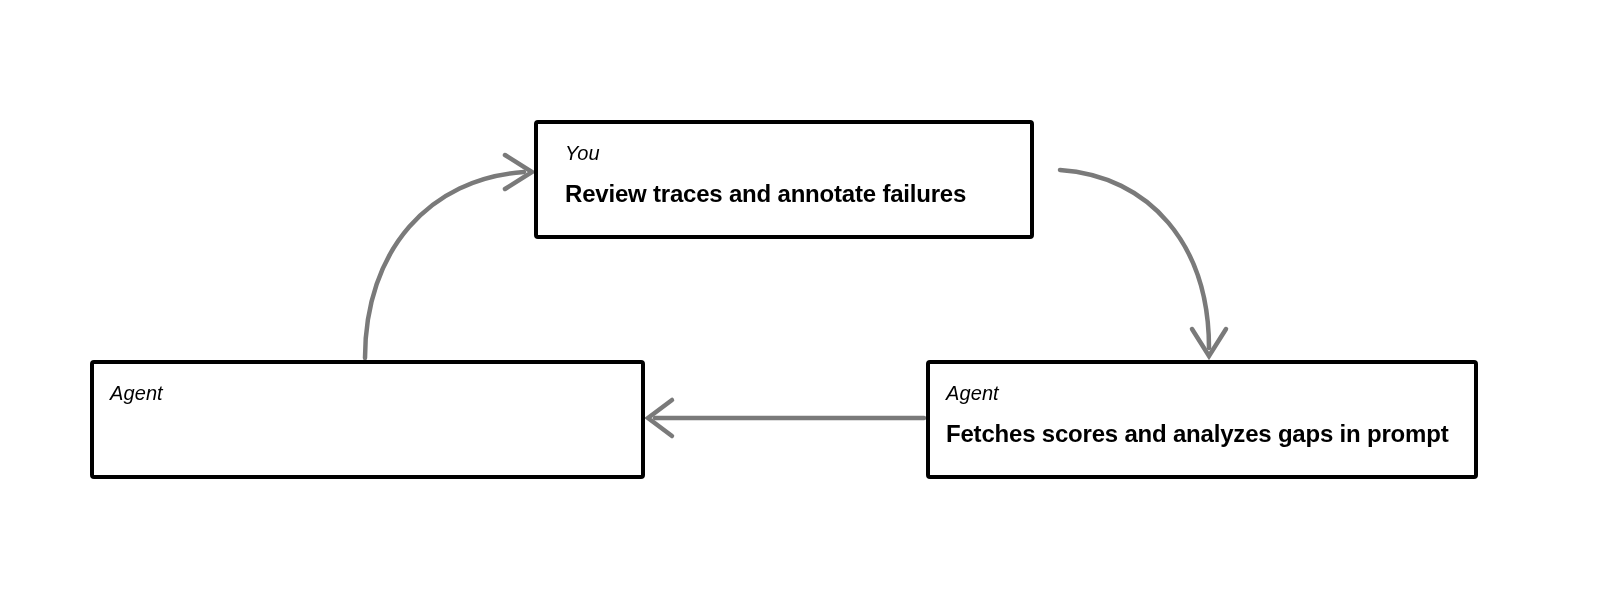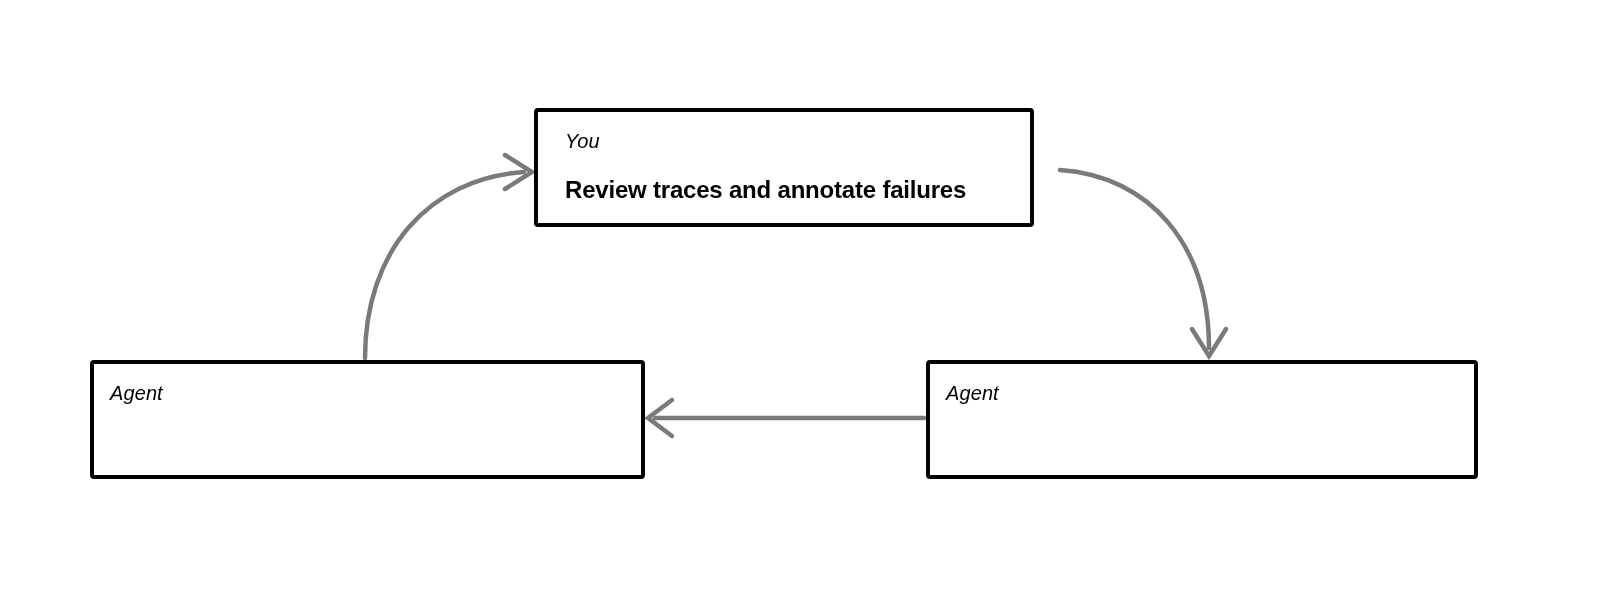--- a/index.html
+++ b/index.html
@@ -41,27 +41,27 @@
     font-size: 20px;
     line-height: 22px;
     color: #000000;
     letter-spacing: 0.1px;
   }
   .node-title {
     font-weight: bold;
     font-size: 24px;
     line-height: 28px;
     color: #000000;
-    margin-top: 24px;
+    margin-top: 16px;
     letter-spacing: -0.2px;
     white-space: nowrap;
   }
   #node-you {
     left: 534px;
-    top: 108px;
+    top: 120px;
     width: 500px;
     height: 119px;
     padding-left: 27px;
   }
   #node-updates {
     left: 90px;
     top: 360px;
     width: 555px;
     height: 119px;
   }
@@ -99,15 +99,16 @@
     <div class="node-role">You</div>
     <div class="node-title">Review traces and annotate failures</div>
   </div>
 
   <div class="node" id="node-updates">
     <div class="node-role">Agent</div>
   </div>
 
   <div class="node" id="node-fetches">
     <div class="node-role">Agent</div>
+    <div class="node-title">Fetches scores and analyzes gaps in prompt</div>
   </div>
 
 </div>
 
 </body></html>

